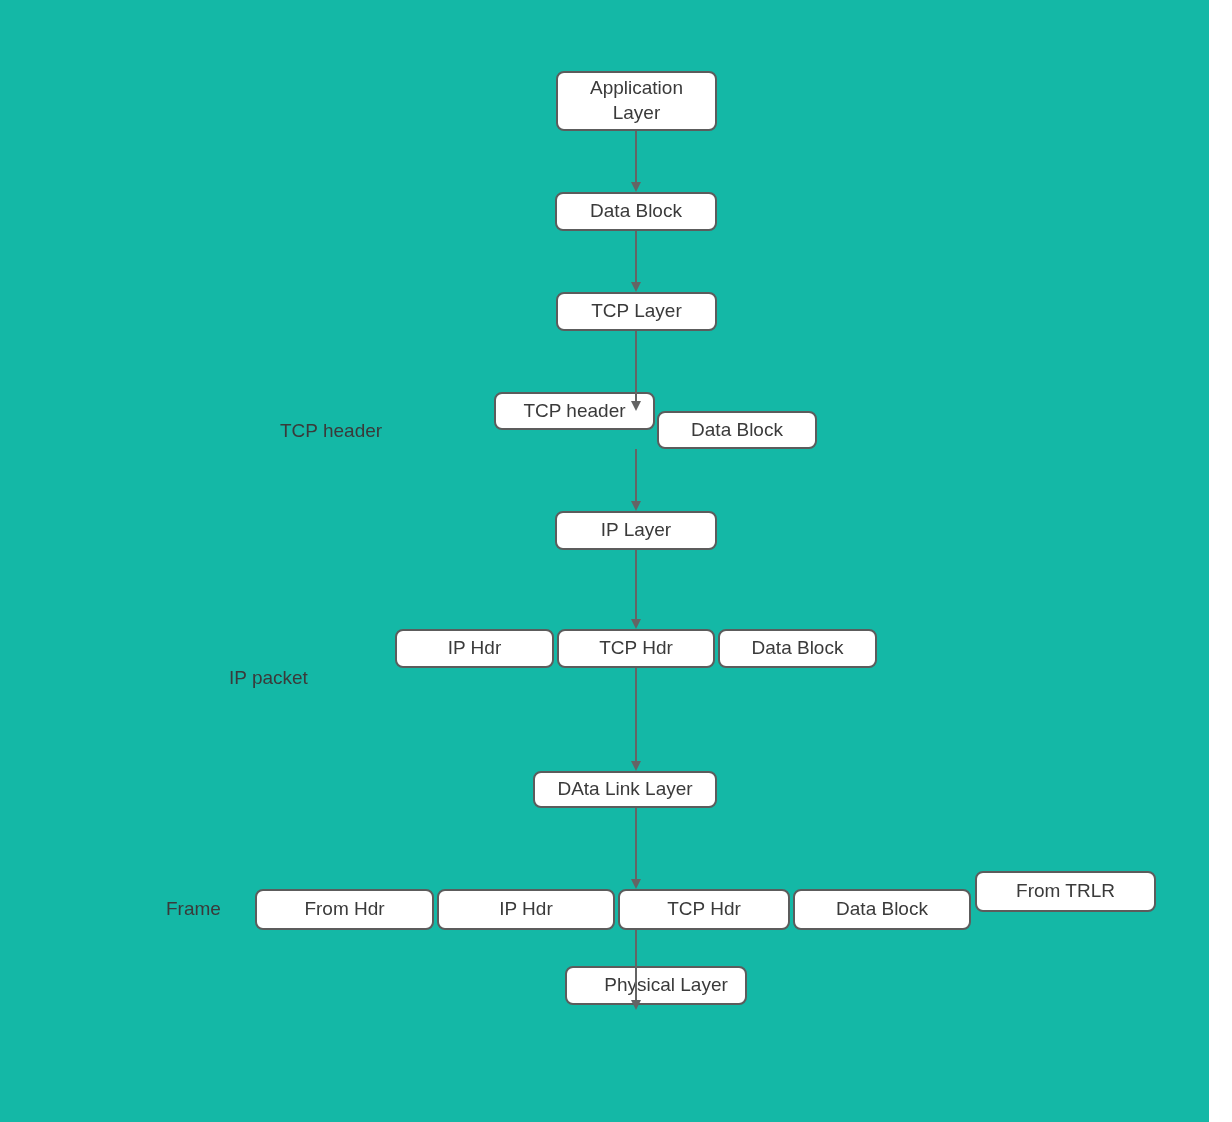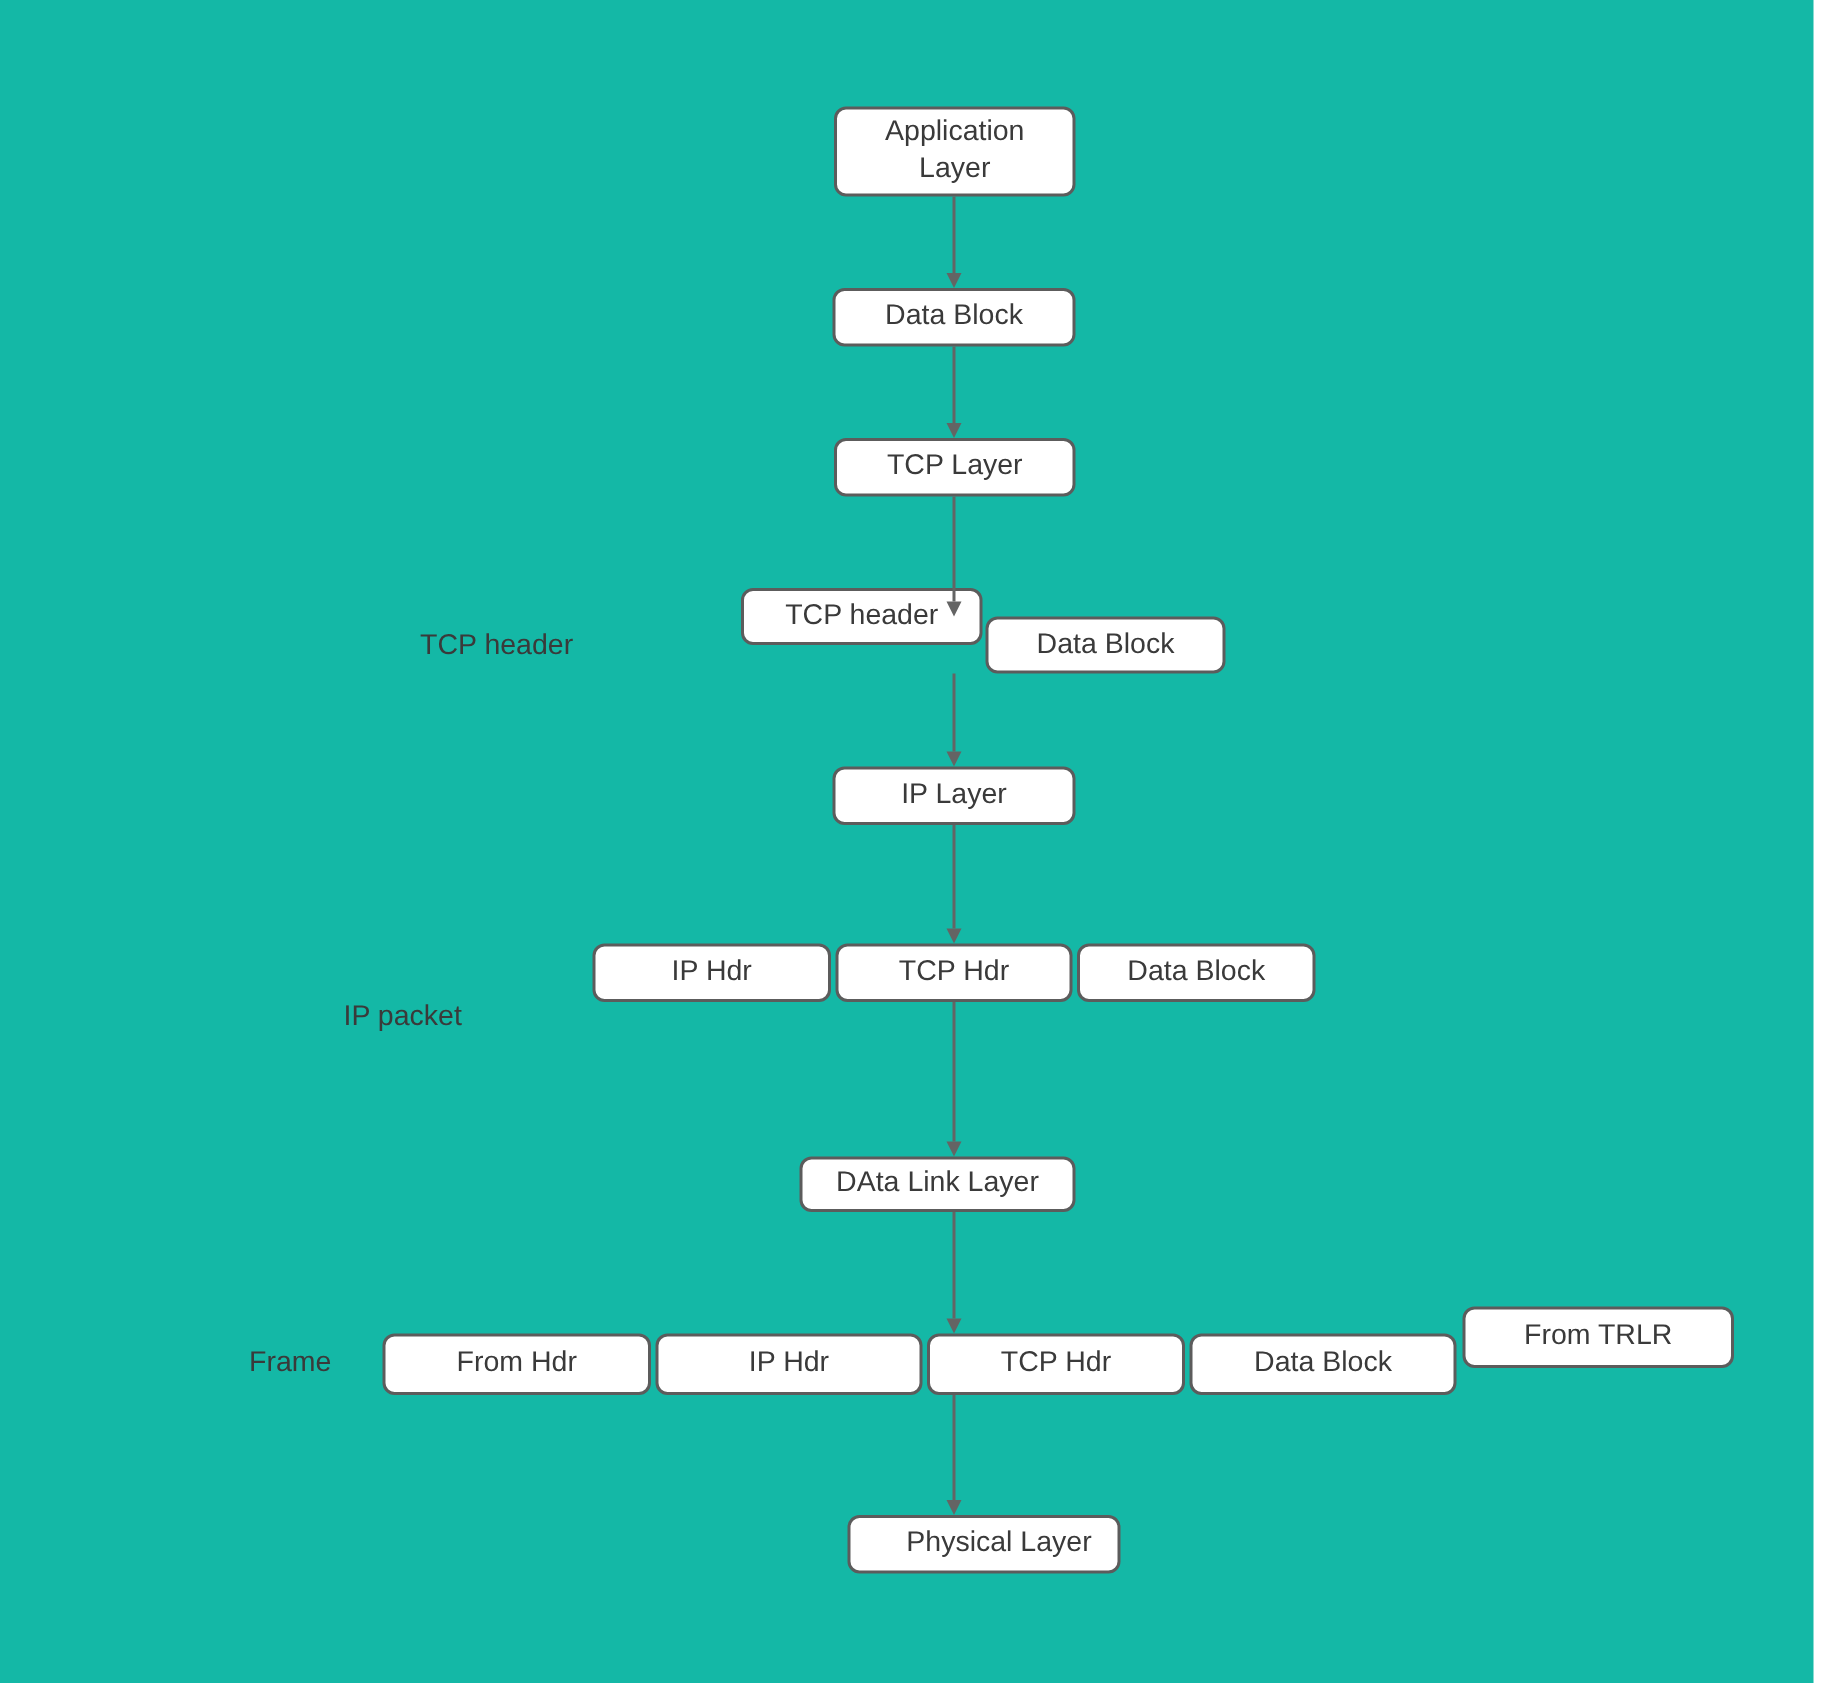--- a/index.html
+++ b/index.html
@@ -62,21 +62,21 @@
   .n-ip       { left: 555px; top: 511px;  width: 162px; height: 39px; }
   .n-iphdr    { left: 395px; top: 629px;  width: 159px; height: 39px; }
   .n-iptcphdr { left: 557px; top: 629px;  width: 158px; height: 39px; }
   .n-ipdb     { left: 718px; top: 629px;  width: 159px; height: 39px; }
   .n-dll      { left: 533px; top: 771px;  width: 184px; height: 37px; }
   .n-f1       { left: 255px; top: 889px;  width: 179px; height: 41px; }
   .n-f2       { left: 437px; top: 889px;  width: 178px; height: 41px; }
   .n-f3       { left: 618px; top: 889px;  width: 172px; height: 41px; }
   .n-f4       { left: 793px; top: 889px;  width: 178px; height: 41px; }
   .n-f5       { left: 975px; top: 871px;  width: 181px; height: 41px; }
-  .n-phy      { left: 565px; top: 1010px; width: 182px; height: 39px; padding-left: 20px; }
+  .n-phy      { left: 565px; top: 966px; width: 182px; height: 39px; padding-left: 20px; }
   
   .c-tcp   { left: 280px; top: 421px; }
   .c-ip    { left: 229px; top: 668px; }
   .c-frame { left: 166px; top: 899px; }
   
   .a1 { top: 131px; height: 51px; }
   .a2 { top: 231px; height: 51px; }
   .a3 { top: 331px; height: 70px; }
   .a4 { top: 449px; height: 52px; }
   .a5 { top: 550px; height: 69px; }

